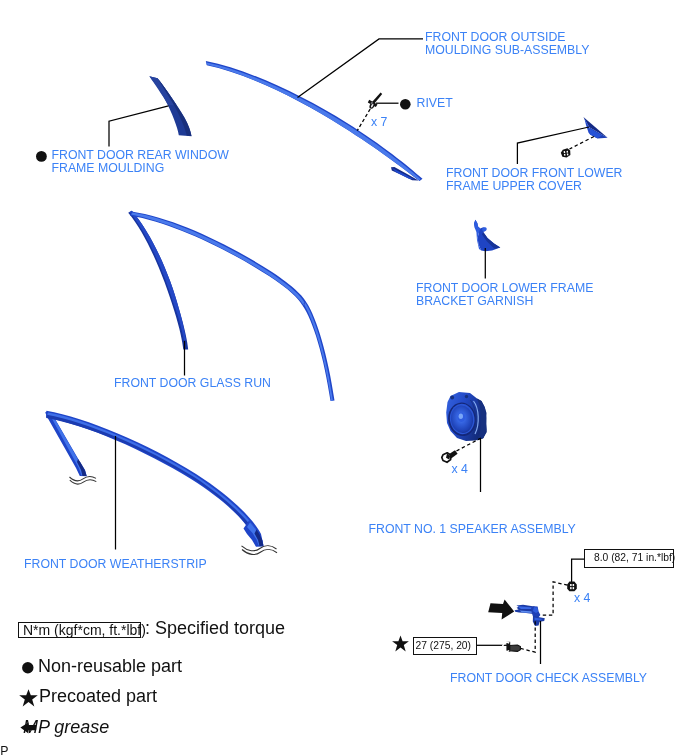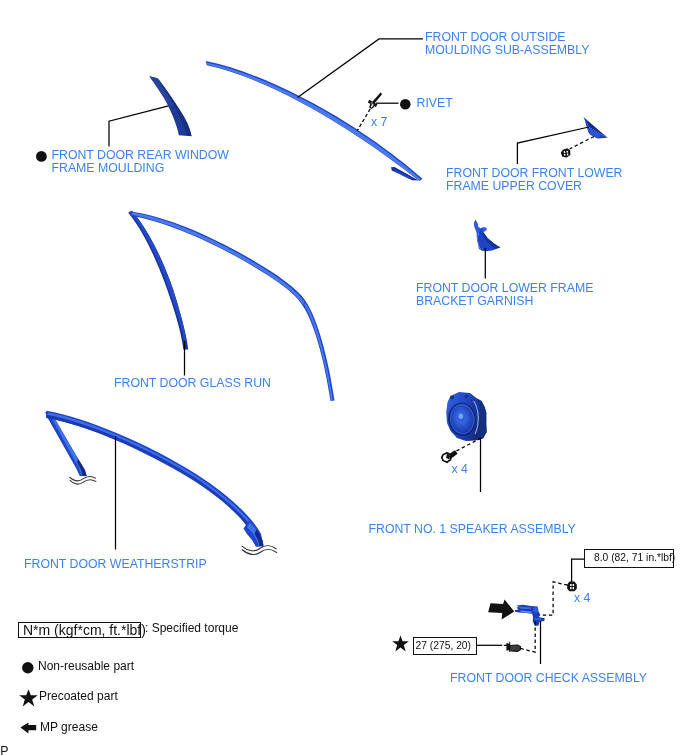--- a/index.html
+++ b/index.html
@@ -5,21 +5,21 @@
 <style>
   html,body{margin:0;padding:0;background:#ffffff;}
   body{width:688px;height:755px;overflow:hidden;font-family:"Liberation Sans",sans-serif;-webkit-font-smoothing:antialiased;}
   #stage{position:relative;width:688px;height:755px;background:#fff;}
   svg#art{position:absolute;left:0;top:0;width:688px;height:755px;}
   .lbl{position:absolute;font-family:"Liberation Sans",sans-serif;font-size:12.3px;color:#3b82f6;white-space:pre;line-height:13.6px;letter-spacing:0px;}
   .tbox{position:absolute;border:1.1px solid #111;box-sizing:border-box;font-size:10.3px;color:#111;
         white-space:nowrap;line-height:12px;display:flex;align-items:center;}
   .mk{position:absolute;line-height:0;}
   #legend{position:absolute;left:0;top:0;}
-  .lg-txt{font-size:12px;color:#111;white-space:nowrap;line-height:13.5px;}
+  .lg-txt{font-size:18px;color:#111;white-space:nowrap;line-height:13.5px;}
   .lg-tbox{position:absolute;border:1.1px solid #111;box-sizing:border-box;font-size:14px;color:#111;
         white-space:nowrap;line-height:14px;display:flex;align-items:center;padding-left:4.5px;}
   .lg-ico{line-height:0;display:inline-block;}
   #wm{position:absolute;left:0.3px;top:745.0px;font-size:12.3px;color:#111;line-height:12px;}
 </style>
 </head>
 <body>
 
 <div id="stage">
 
@@ -317,21 +317,21 @@
           <polygon fill="#111" points="9.5,0.2 11.8,6.3 18.8,6.3 13.2,10.5 15.3,17.4 9.5,13.1 3.7,17.4 5.8,10.5 0.2,6.3 7.2,6.3"></polygon>
         </svg>
   </span>
   <span class="lg-txt" style="position:absolute;left:39px;top:689.5px;">Precoated part</span>
 
   <span class="lg-ico" style="position:absolute;left:20.2px;top:722.3px;">
     <svg width="17" height="12" viewBox="0 0 17 12">
           <path fill="#111" d="M16.2,3.1 L8.4,3.1 L8.4,0.4 L0.4,5.6 L8.4,11.4 L8.4,8.2 L16.2,8.2 Z"></path>
         </svg>
   </span>
-  <span class="lg-txt" style="position:absolute;left:40px;top:720.5px;">MP grease</span>
+  <span class="lg-txt" style="position:absolute;left:23px;top:720.5px;font-style:italic;">MP grease</span>
 </div>
 
 <div class="mk" style="left:35.8px;top:150.5px;">
   <svg width="11" height="11" viewBox="0 0 11 11">
         <circle cx="5.4" cy="5.4" r="5.4" fill="#111"></circle>
       </svg>
 </div>
 <div class="mk" style="left:400px;top:98.6px;">
   <svg width="11" height="11" viewBox="0 0 11 11">
         <circle cx="5.3" cy="5.3" r="5.3" fill="#111"></circle>

